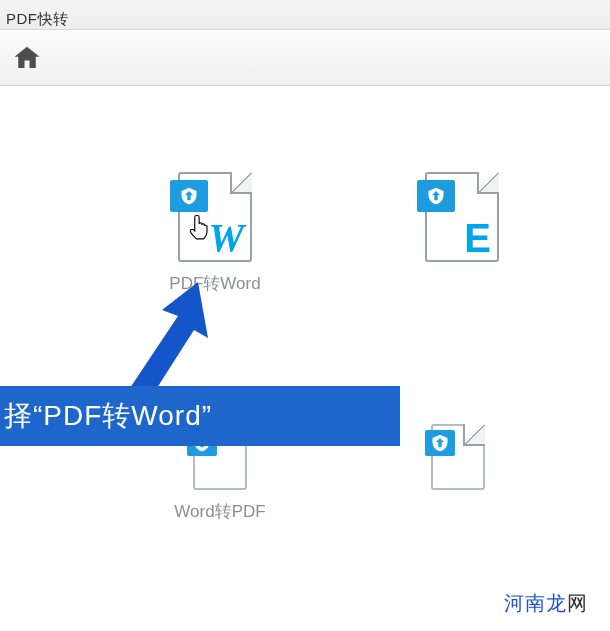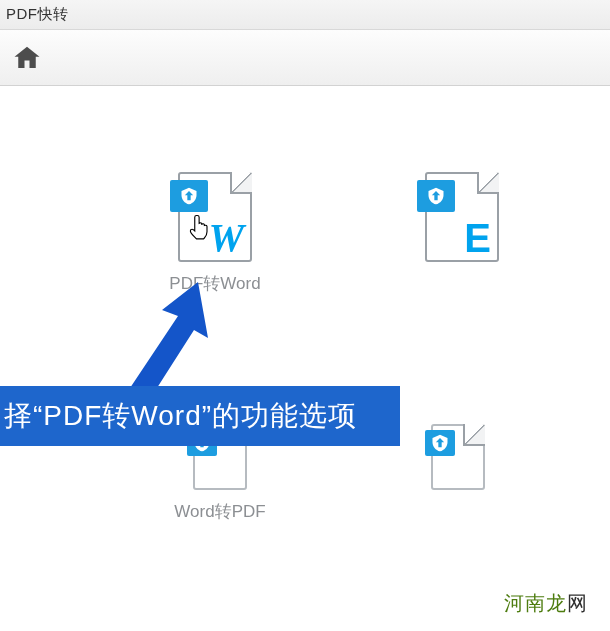--- a/index.html
+++ b/index.html
@@ -1,18 +1,18 @@
 <!DOCTYPE html>
 <html><head>
 <meta charset="utf-8">
 <style>
   * { margin: 0; padding: 0; box-sizing: border-box; }
   html, body { width: 610px; height: 631px; overflow: hidden; font-family: "Microsoft YaHei", "PingFang SC", Arial, sans-serif; background: #fff; }
 
-  .titlebar { height: 30px; background: linear-gradient(#f5f5f5,#ececec); border-bottom: 1px solid #d8d8d8; display: flex; align-items: center; padding: 0 6px; color: #333; font-size: 15px; letter-spacing: .5px; }
+  .titlebar { height: 30px; background: linear-gradient(#f5f5f5,#ececec); border-bottom: 1px solid #d8d8d8; display: flex; align-items: flex-end; padding: 0 6px; color: #333; font-size: 15px; letter-spacing: .5px; }
   .toolbar  { height: 56px; background: linear-gradient(#fdfdfd,#efefef); border-bottom: 1px solid #d2d2d2; display: flex; align-items: center; padding: 0 10px; }
   .home-icon { width: 34px; height: 30px; fill: #4d4d4d; cursor: pointer; }
 
   .canvas { position: relative; width: 610px; height: calc(631px - 30px - 56px); background: #fff; }
 
   .tile { position: absolute; width: 140px; display: flex; flex-direction: column; align-items: center; gap: 10px; cursor: pointer; }
   .tile .ficon { width: 74px; height: 90px; position: relative; }
   .tile .label { color: #8c8f93; font-size: 17px; white-space: nowrap; }
 
   
@@ -34,21 +34,21 @@
   
   .arrow { position:absolute; pointer-events:none; }
 
   
   .banner { position:absolute; left:0; height:60px; background:#1e66cc; color:#fff; display:flex; align-items:center; padding:0 12px 0 4px; font-size:28px; letter-spacing:1px; }
   .banner .open-q, .banner .close-q { color:#fff; }
   .banner .hl { color:#ffffff; }
 
   
   .wm { position:absolute; right:22px; bottom:14px; font-size:20px; letter-spacing:1px; font-weight:500; }
-  .wm .a { color:#4d7c0f; }
+  .wm .a { color:#1d4ed8; }
   .wm .b { color:#2e2e2e; }
 
   
   #t-pdf2word  { left:145px; top:86px; }
   #t-pdf2excel { left:392px; top:86px; }
   #t-word2pdf  { left:160px; top:338px; }
   #t-excel2pdf { left:398px; top:338px; }
   #t-word2pdf, #t-excel2pdf { width:120px; }
 </style>
 </head>
@@ -123,20 +123,19 @@
   <svg class="arrow" style="left:90px; top:190px;" width="140" height="140" viewBox="0 0 140 140">
     <defs></defs>
     <polygon points="108,6 72,34 88,40 36,118 58,126 104,54 118,62" fill="#1455c9"></polygon>
   </svg>
 
   <div class="banner" style="top:300px; width:400px;">
     <span>择</span>
     <span class="open-q">“</span>
     <span class="hl">PDF转Word</span>
     <span class="close-q">”</span>
-    <span>的功能选项</span>
   </div>
 
   <div class="wm">
     <span class="a">河南龙</span><span class="b">网</span>
   </div>
 
 </div>
 
 </body></html>

